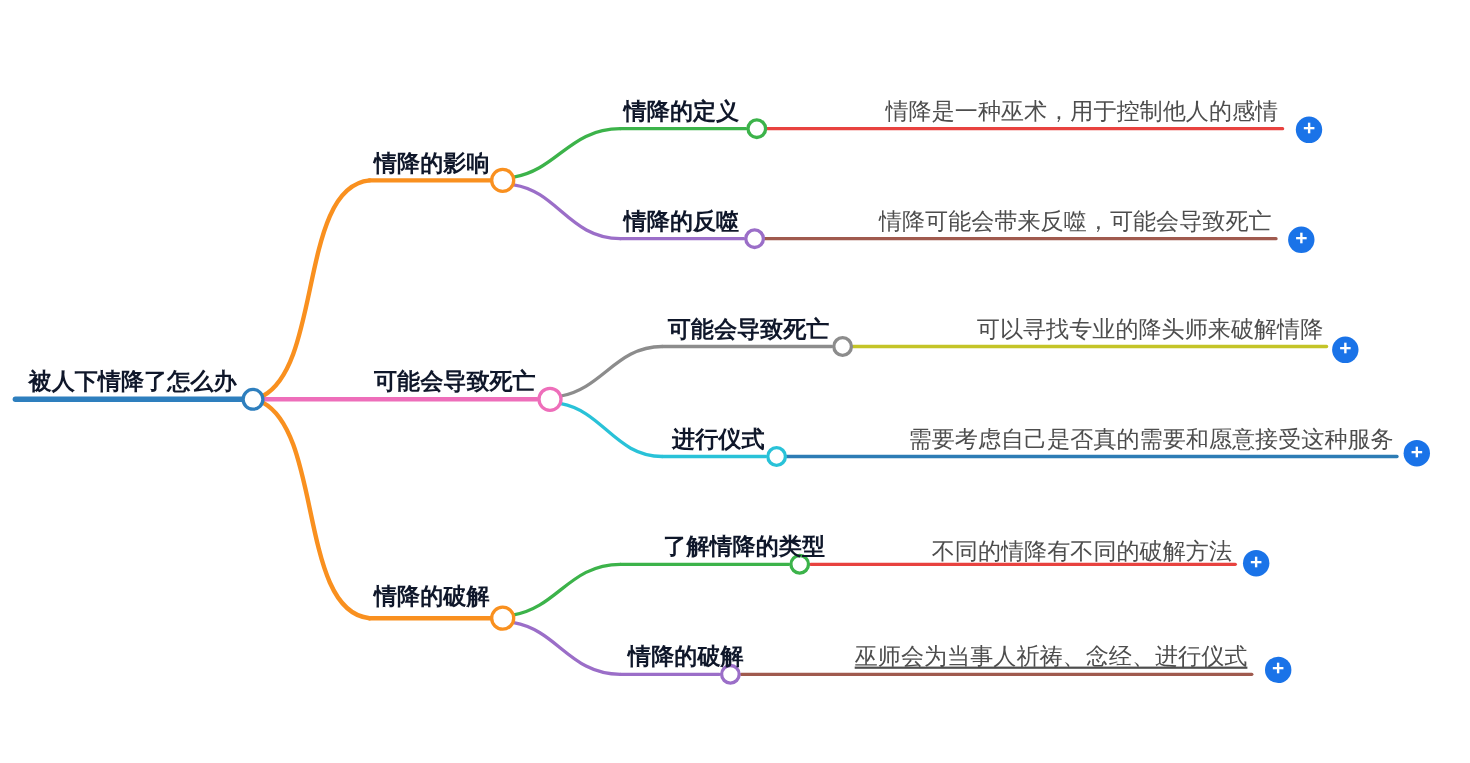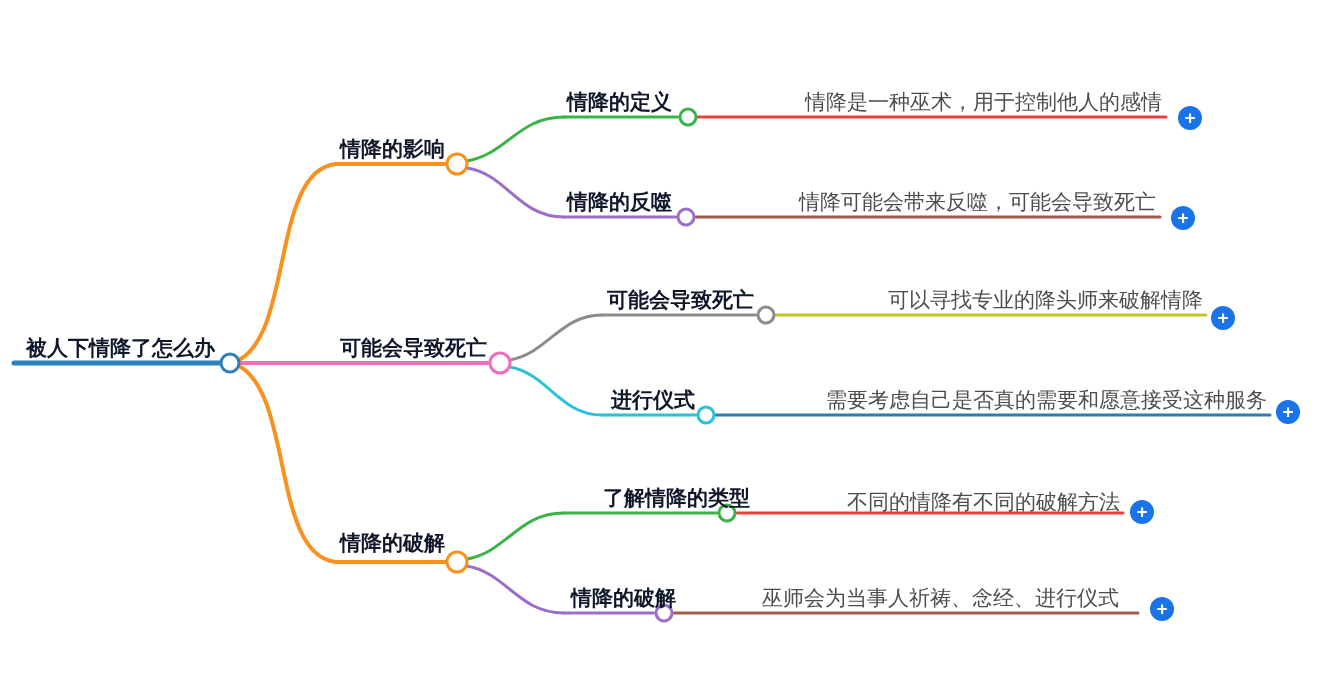--- a/index.html
+++ b/index.html
@@ -89,21 +89,21 @@
   <div class="node-label" style="left:607px;bottom:383px;">可能会导致死亡</div>
   <div class="node-label" style="left:611px;bottom:283px;">进行仪式</div>
   <div class="node-label" style="left:603px;bottom:185px;">了解情降的类型</div>
   <div class="node-label" style="left:571px;bottom:85px;">情降的破解</div>
 
   <div class="note-label" style="right:174px;bottom:581px;">情降是一种巫术，用于控制他人的感情</div>
   <div class="note-label" style="right:180px;bottom:481px;">情降可能会带来反噬，可能会导致死亡</div>
   <div class="note-label" style="right:69px;bottom:283px;">需要考虑自己是否真的需要和愿意接受这种服务</div>
   <div class="note-label" style="right:133px;bottom:383px;">可以寻找专业的降头师来破解情降</div>
   <div class="note-label" style="right:216px;bottom:181px;text-align:right;">不同的情降有不同的破解方法</div>
-  <div class="note-label" style="right:217px;bottom:85px;">巫师会为当事人祈祷、念经、进行仪式</div>
+  <div class="note-label" style="right:202px;bottom:85px;text-decoration:underline;">巫师会为当事人祈祷、念经、进行仪式</div>
 
   <div class="plus-btn" style="left:1178px;top:106px;">+</div>
   <div class="plus-btn" style="left:1171px;top:206px;">+</div>
   <div class="plus-btn" style="left:1211px;top:306px;">+</div>
   <div class="plus-btn" style="left:1276px;top:400px;">+</div>
   <div class="plus-btn" style="left:1130px;top:500px;">+</div>
   <div class="plus-btn" style="left:1150px;top:597px;">+</div>
 
 </div>
 

